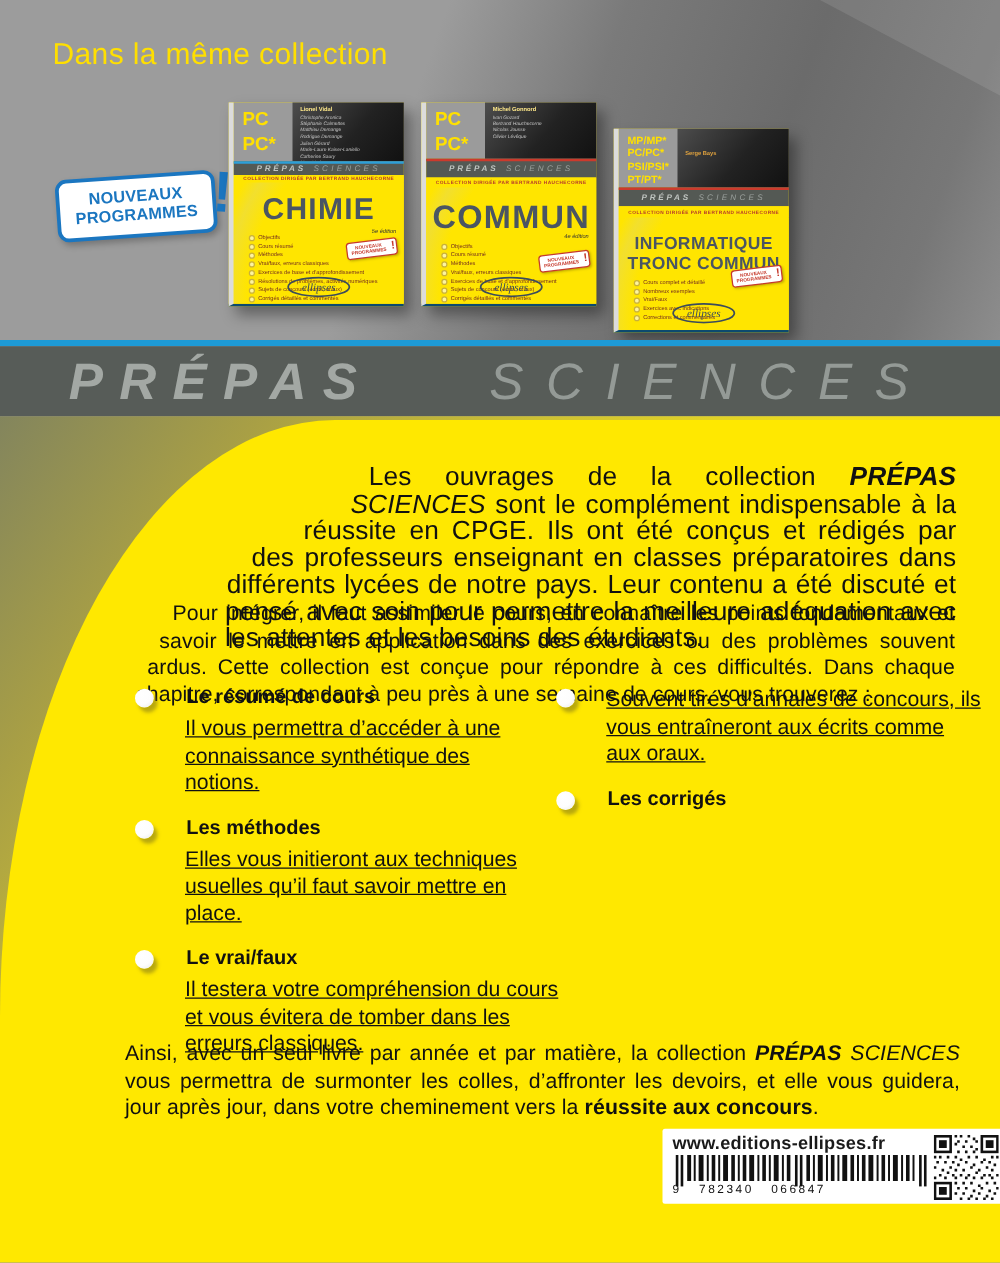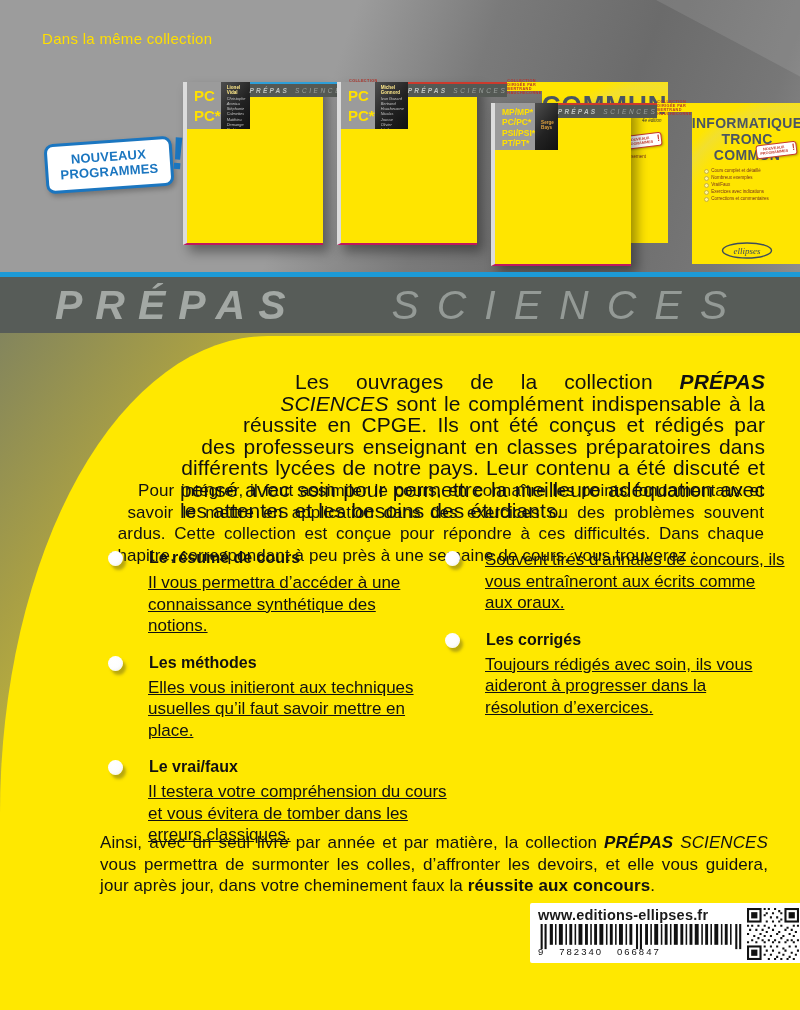--- a/index.html
+++ b/index.html
@@ -6,35 +6,35 @@
   .page{position:relative;width:800px;height:1010px;overflow:hidden;
         font-family:"Liberation Sans",sans-serif;}
 
   
   .top-section{position:absolute;left:0;top:0;width:800px;height:273px;
     background:linear-gradient(110deg,#9c9c9c 0%,#9c9c9c 40%,#7a7a7a 56%,#6b6b6b 74%,#777 90%,#8d8d8d 100%);}
   .top-section::after{content:"";position:absolute;inset:0;
     background:rgba(255,255,255,.10);
     clip-path:polygon(82% 0,100% 0,100% 28%);}
   .collection-note{position:absolute;left:42px;top:30px;color:#ffdf00;
-    font-size:15px;letter-spacing:.3px;}
+    font-size:24px;letter-spacing:.3px;}
 
   
   .badge{position:absolute;left:45px;top:140px;width:122px;height:44px;
     background:#fff;border:3px solid #1b76c0;border-radius:9px;
     transform:rotate(-4deg);display:flex;flex-direction:column;
     align-items:center;justify-content:center;box-shadow:2px 3px 5px rgba(0,0,0,.25);}
   .badge span{color:#1b76c0;font-weight:bold;font-size:13px;line-height:1.15;letter-spacing:.2px;}
   .badge .bang{position:absolute;right:-17px;top:-8px;font-size:46px;font-weight:800;
     color:#1b76c0;transform:rotate(8deg);line-height:1;}
 
   
   .book{position:absolute;top:82px;width:136px;height:161px;background:#ffe500;
-    border-left:4px solid #dcdcdc;border-bottom:2px solid #be185d;
-    box-shadow:6px 7px 11px rgba(0,0,0,.38);display:flex;flex-direction:row;}
+    border-left:4px solid #dcdcdc;border-bottom:2px solid #0c4a6e;
+    box-shadow:6px 7px 11px rgba(0,0,0,.38);display:flex;flex-direction:column;}
   .book1{left:183px;} .book2{left:337px;} .book3{left:491px;margin-top:21px;}
   .book-top{height:47px;display:flex;background:#9b9b9b;}
   .levels{flex:1;padding:4px 0 0 7px;color:#ffe000;font-weight:bold;}
   .book1 .levels div,.book2 .levels div{font-size:15px;line-height:1.3;}
   .book3 .levels div{font-size:8.5px;line-height:1.22;}
   .authors-panel{width:58%;background:linear-gradient(130deg,#4d4d4d 0%,#222 55%,#111 100%);
     padding:3px 4px 0 6px;overflow:hidden;}
   .author-lead{font-size:4.6px;font-weight:bold;color:#ffe98a;margin-bottom:1px;}
   .book3 .author-lead{color:#e0a23e;margin-top:14px;}
   .author{font-size:3.9px;color:#c4c4c4;line-height:1.32;font-style:italic;}
@@ -372,27 +372,26 @@
           <div class="item i1">
             <span class="ball"></span>
             <div>
                 <p>Souvent tirés d’annales de concours, ils vous entraîneront aux écrits comme aux oraux.</p>
               </div>
           </div>
           <div class="item i2">
             <span class="ball"></span>
             <div>
                 <h3>Les corrigés</h3>
-                <p>Toujours rédigés avec soin, ils vous aideront à progresser dans la résolution d’exercices.</p>
               </div>
           </div>
         </div>
       </div>
 
-      <p class="outro"><span>Ainsi, avec un seul livre par année et par matière, la collection </span><span class="brand">PRÉPAS</span><span class="brand2"> </span><span class="brand2">SCIENCES</span><span> vous permettra de surmonter les colles, d’affronter les devoirs, et elle vous guidera, jour après jour, dans votre cheminement faux la </span><b>réussite aux concours</b><span>.</span></p>
+      <p class="outro"><span>Ainsi, avec un seul livre par année et par matière, la collection </span><span class="brand">PRÉPAS</span><span class="brand2"> </span><span class="brand2">SCIENCES</span><span> vous permettra de surmonter les colles, d’affronter les devoirs, et elle vous guidera, jour après jour, dans votre cheminement vers la </span><b>réussite aux concours</b><span>.</span></p>
 
       <div class="footer-box">
         <div class="fb-left">
           <span class="website">www.editions-ellipses.fr</span>
           <svg class="barcode" viewBox="0 0 160 30" preserveAspectRatio="none">
             <g fill="#111">
               <rect x="2" y="0" width="1.6" height="29"></rect>
                 <rect x="5" y="0" width="1.6" height="29"></rect>
               <rect x="9" y="0" width="2.4" height="24"></rect>
                 <rect x="13" y="0" width="1.2" height="24"></rect>

